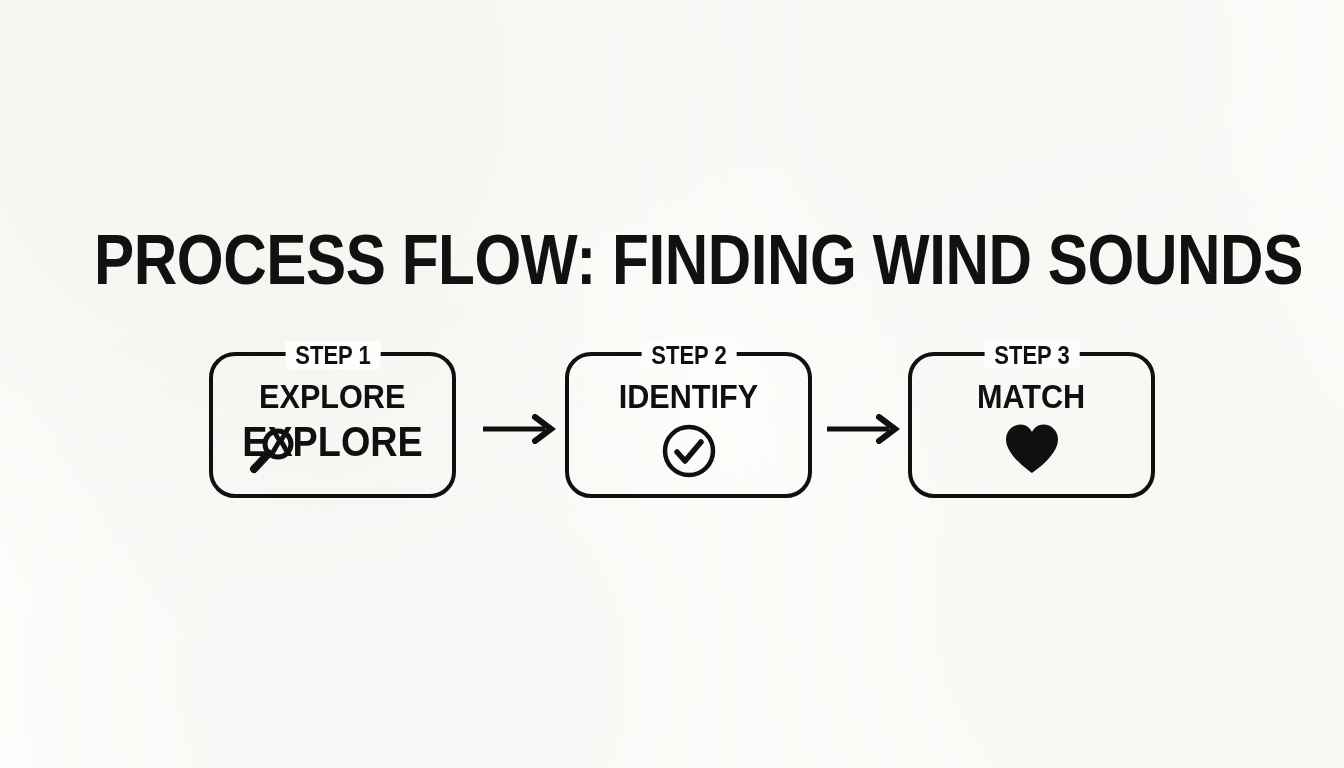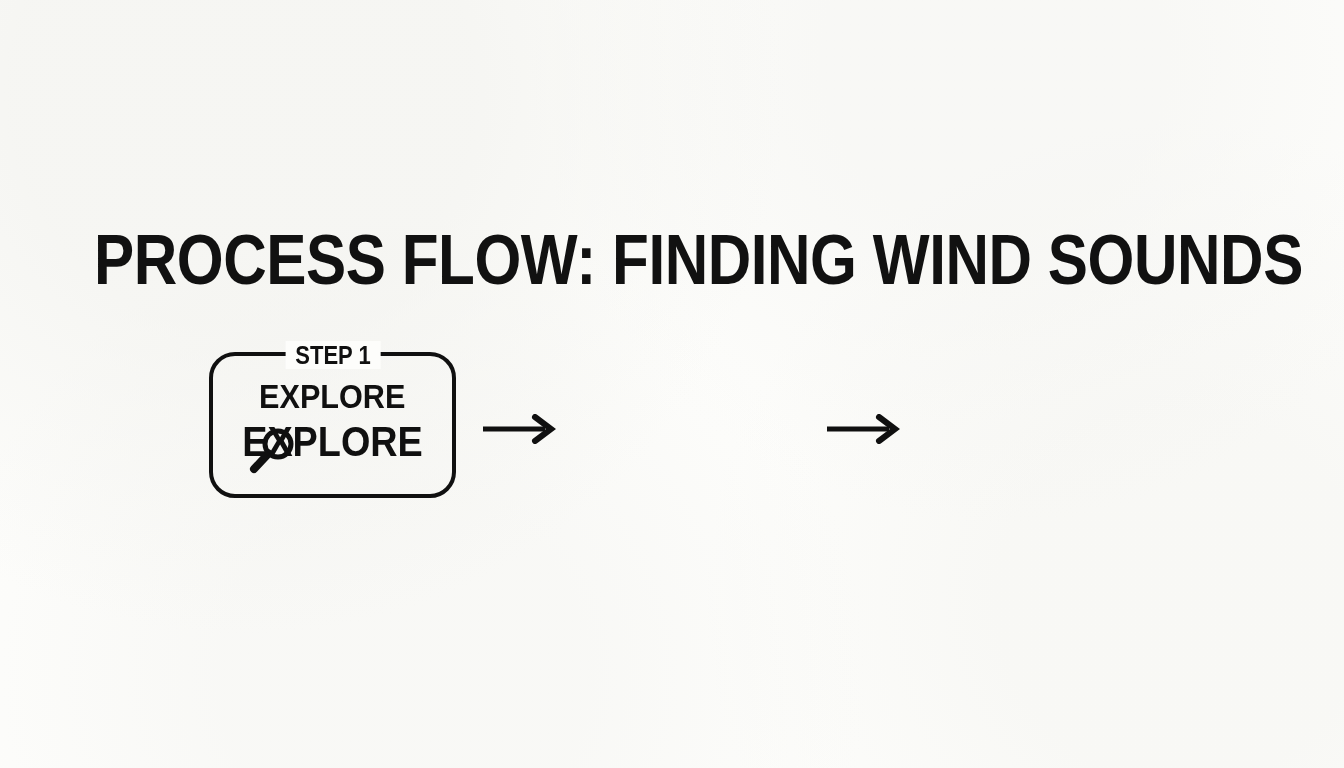--- a/index.html
+++ b/index.html
@@ -185,23 +185,52 @@
       <span class="step-1-overlay">EXPLORE</span>
     </div>
 
     <span class="flow-arrow arrow-1">
       <svg width="78" height="30" viewBox="0 0 78 30" aria-hidden="true">
         <line x1="2" y1="15" x2="64" y2="15" stroke="#101010" stroke-width="5" stroke-linecap="butt"></line>
         <polyline points="54,3 70,15 54,27" fill="none" stroke="#101010" stroke-width="6" stroke-linecap="round" stroke-linejoin="miter"></polyline>
       </svg>
     </span>
 
+    <div class="step-card card-2">
+      <span class="step-legend">STEP 2</span>
+
+      <div class="step-body">
+        <span class="step-label">IDENTIFY</span>
+
+        <span class="step-icon">
+          <svg width="56" height="56" viewBox="0 0 56 56" aria-hidden="true">
+            <circle cx="28" cy="28" r="24" fill="none" stroke="#101010" stroke-width="4.5"></circle>
+            <polyline points="16,29 24,38 40,19" fill="none" stroke="#101010" stroke-width="5.5" stroke-linecap="round" stroke-linejoin="round"></polyline>
+          </svg>
+        </span>
+      </div>
+    </div>
 
     <span class="flow-arrow arrow-2">
       <svg width="78" height="30" viewBox="0 0 78 30" aria-hidden="true">
         <line x1="2" y1="15" x2="64" y2="15" stroke="#101010" stroke-width="5" stroke-linecap="butt"></line>
         <polyline points="54,3 70,15 54,27" fill="none" stroke="#101010" stroke-width="6" stroke-linecap="round" stroke-linejoin="miter"></polyline>
       </svg>
     </span>
 
+    <div class="step-card card-3">
+      <span class="step-legend">STEP 3</span>
+
+      <div class="step-body">
+        <span class="step-label">MATCH</span>
+
+        <span class="step-icon">
+          <svg width="56" height="52" viewBox="0 0 56 52" aria-hidden="true">
+            <path d="M28 50 C 28 50, 2 33, 2 16.5 C 2 7.5, 9 1.5, 16.5 1.5
+                     C 22 1.5, 26 5, 28 9 C 30 5, 34 1.5, 39.5 1.5
+                     C 47 1.5, 54 7.5, 54 16.5 C 54 33, 28 50, 28 50 Z" fill="#101010"></path>
+          </svg>
+        </span>
+      </div>
+    </div>
 
   </div>
 </div>
 
 </body></html>

